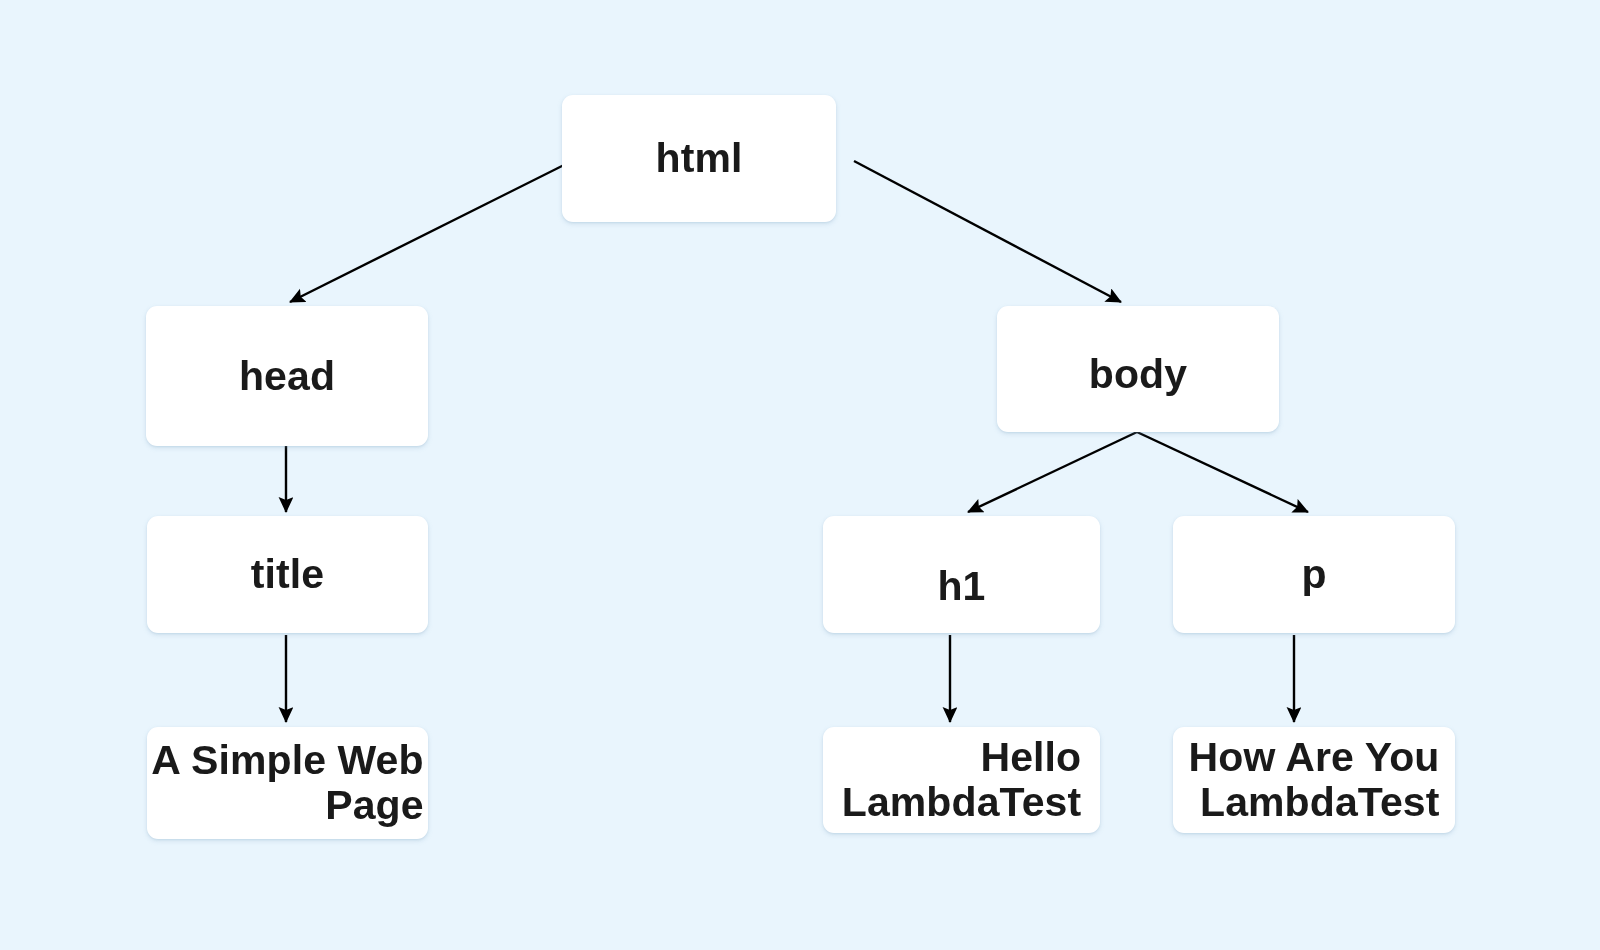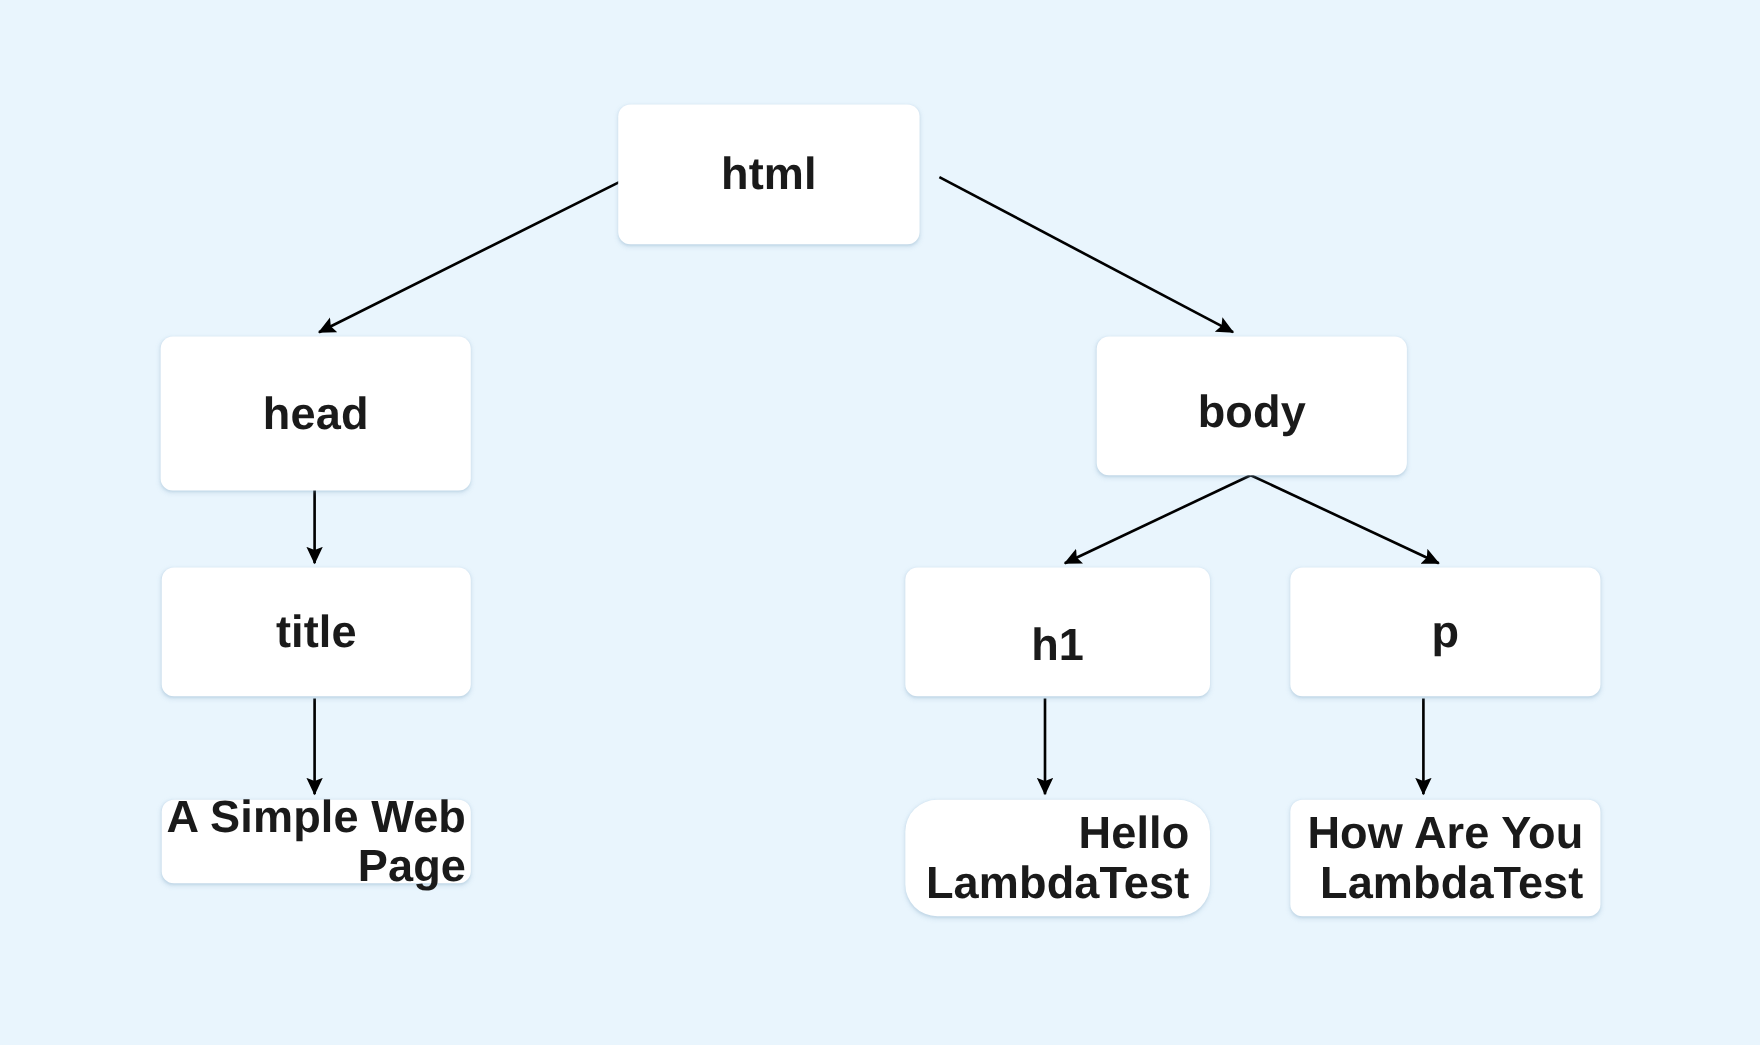--- a/index.html
+++ b/index.html
@@ -83,25 +83,25 @@
       </div>
       <div class="node" style="left: 147px; top: 516px; width: 281px; height: 117px; background: rgb(255, 255, 255);">
         <div class="node-label" style="color: rgb(26, 26, 26);">title</div>
       </div>
       <div class="node" style="left: 823px; top: 516px; width: 277px; height: 117px; background: rgb(255, 255, 255);">
         <div class="node-label" style="color: rgb(26, 26, 26); margin-top: 23px;">h1</div>
       </div>
       <div class="node" style="left: 1173px; top: 516px; width: 282px; height: 117px; background: rgb(255, 255, 255);">
         <div class="node-label" style="color: rgb(26, 26, 26);">p</div>
       </div>
-      <div class="node" style="left: 147px; top: 727px; width: 281px; height: 76px; background: rgb(255, 255, 255);">
+      <div class="node" style="left: 147px; top: 727px; width: 281px; height: 112px; background: rgb(255, 255, 255);">
         <div class="node-label" style="color: rgb(26, 26, 26);">A Simple Web
 Page</div>
       </div>
-      <div class="node" style="left: 823px; top: 727px; width: 277px; height: 106px; background: rgb(255, 255, 255); border-radius: 29px;">
+      <div class="node" style="left: 823px; top: 727px; width: 277px; height: 106px; background: rgb(255, 255, 255);">
         <div class="node-label" style="color: rgb(26, 26, 26);">Hello
 LambdaTest</div>
       </div>
       <div class="node" style="left: 1173px; top: 727px; width: 282px; height: 106px; background: rgb(255, 255, 255);">
         <div class="node-label" style="color: rgb(26, 26, 26);">How Are You
 LambdaTest</div>
       </div>
     </div>
 
 </div>

